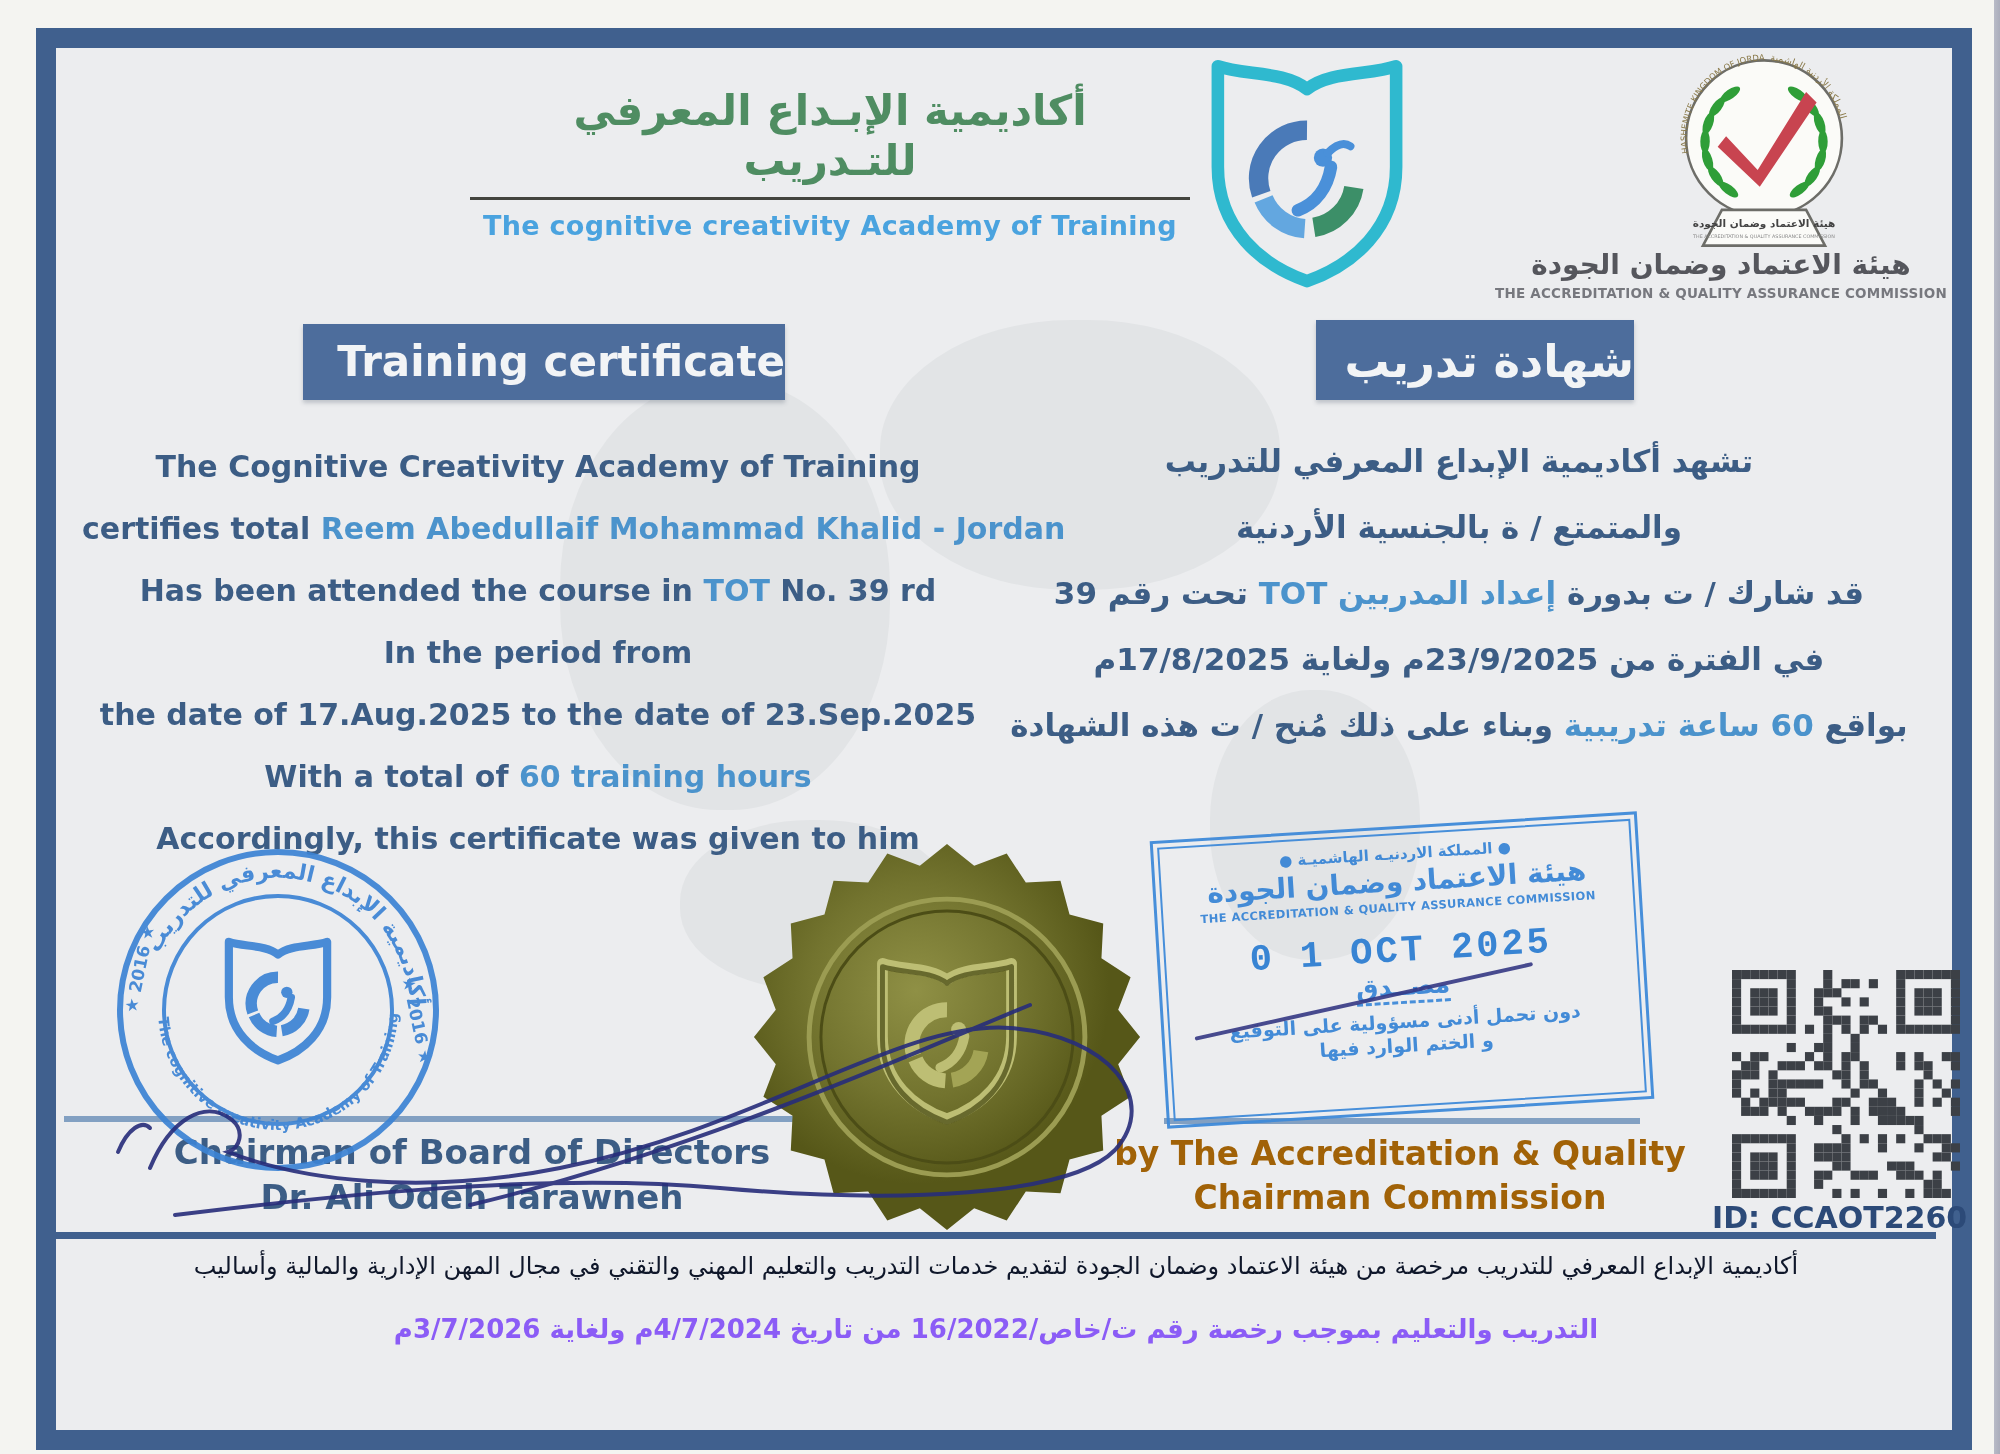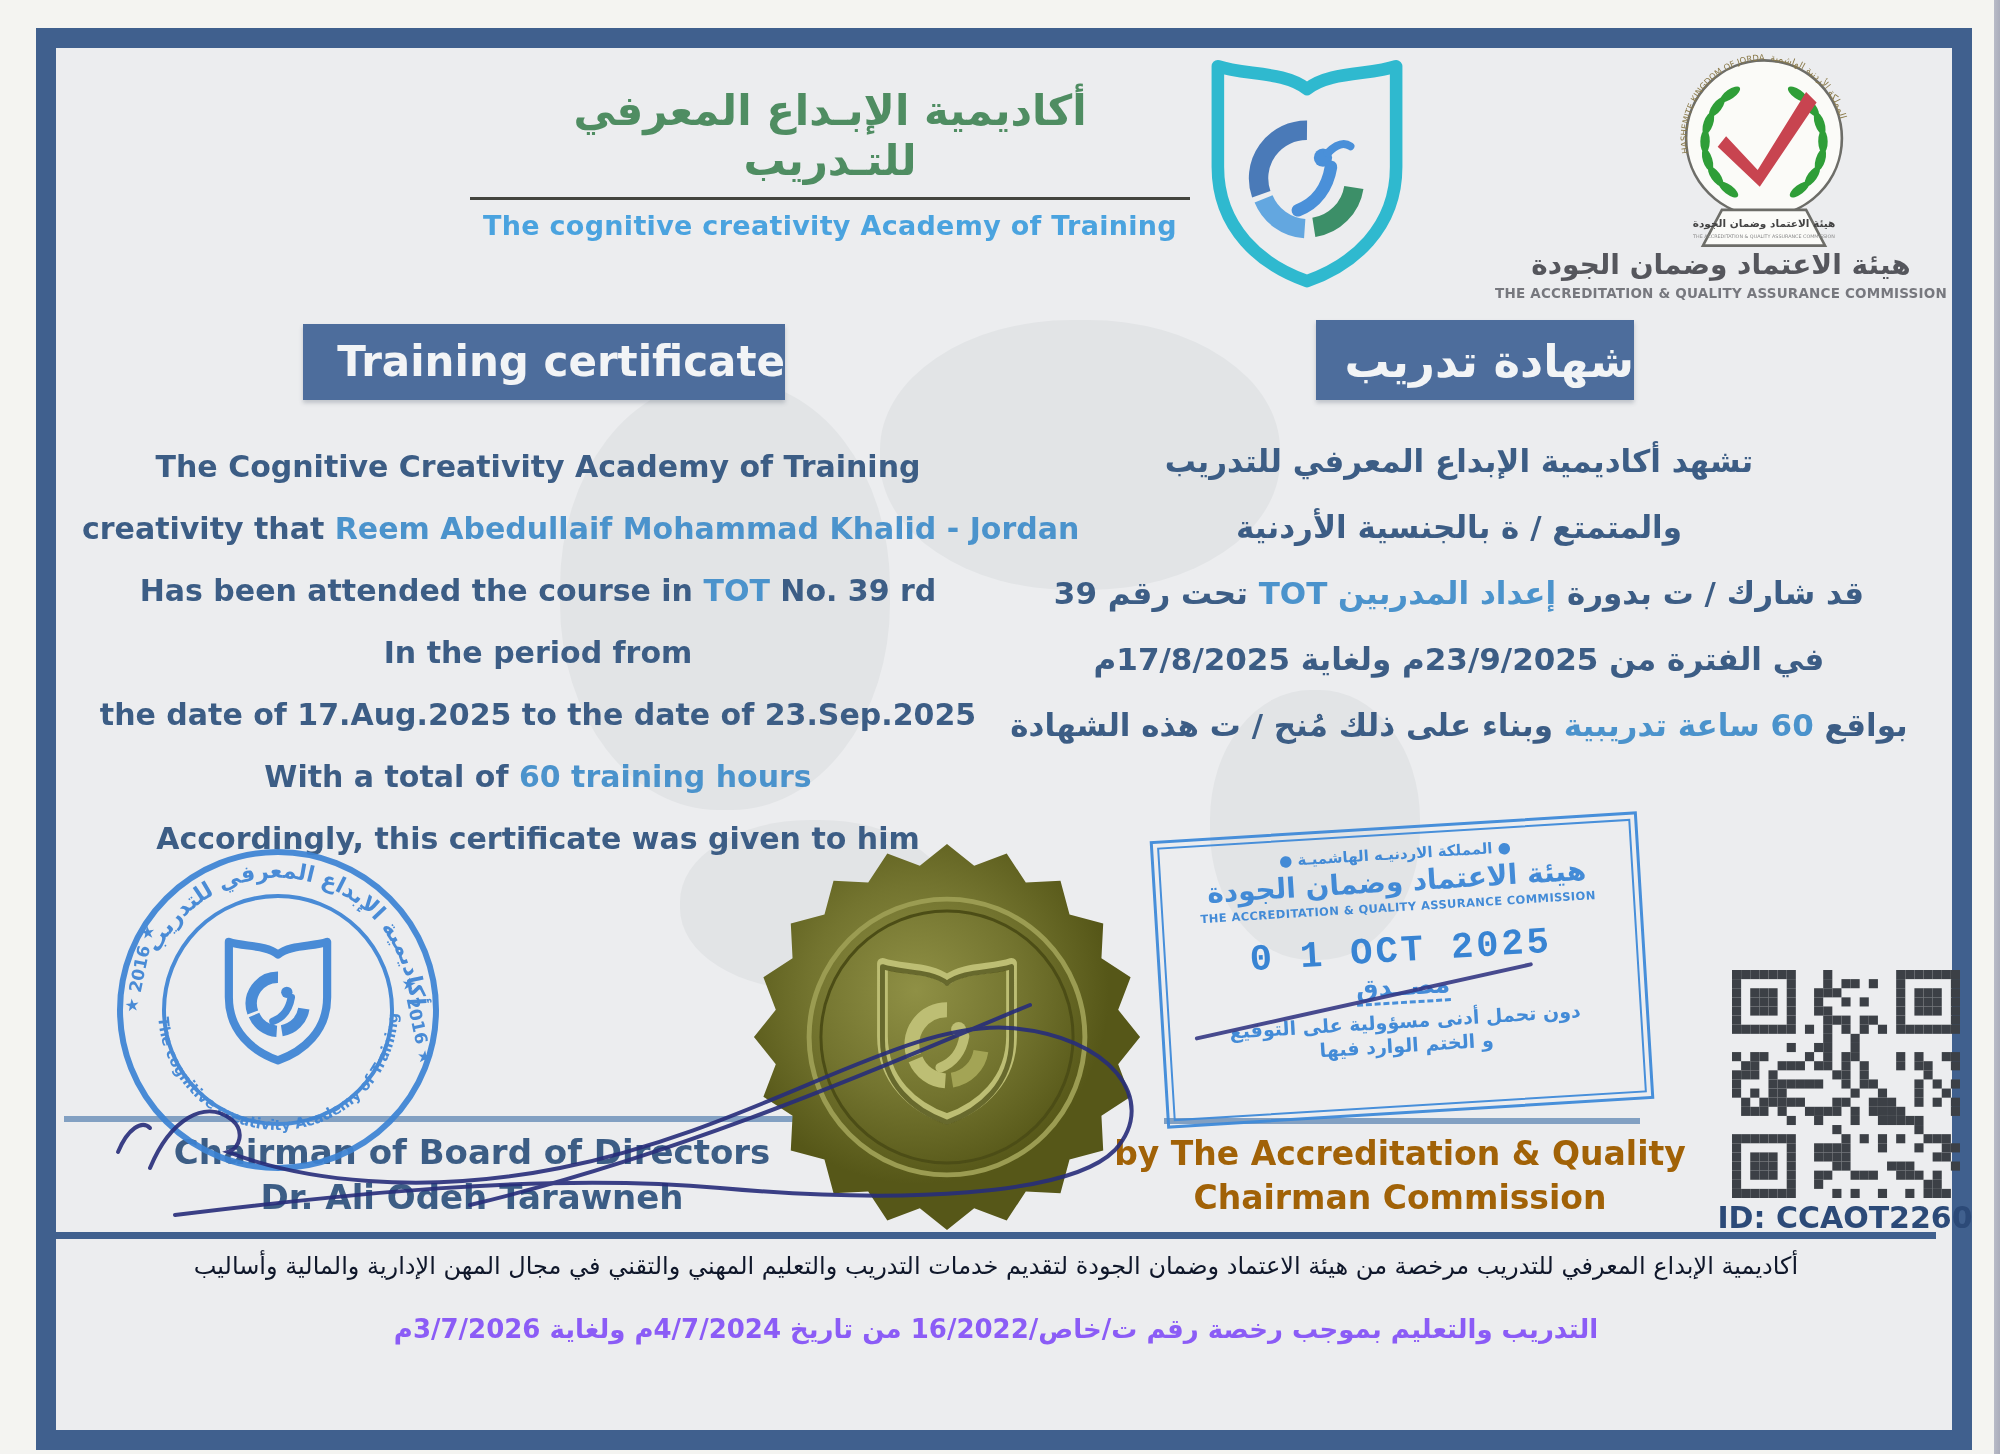--- a/index.html
+++ b/index.html
@@ -69,21 +69,21 @@
            font-size:37px;font-weight:bold;color:#2f7fd2;letter-spacing:3px;}
   .rs-certified{display:inline-block;font-size:25px;font-weight:bold;border-bottom:3px dashed #3f8ad9;margin-top:0px;}
   .rs-disc{font-size:19px;font-weight:bold;line-height:26px;margin-top:4px;}
   .pen-stroke{position:absolute;left:28px;top:168px;width:346px;height:4px;background:#2b2f7e;
               transform:rotate(-9deg);border-radius:2px;opacity:.9;}
 
   
   .by-divider{left:1164px;top:1118px;width:476px;height:6px;background:#82a0c2;}
   .by-text{left:1110px;top:1132px;width:580px;text-align:center;color:#a16207;font-weight:bold;font-size:33px;line-height:44px;}
   .qr-box{left:1732px;top:970px;width:228px;height:228px;z-index:3;}
-  .qr-id{left:1712px;top:1200px;width:266px;text-align:center;font-size:30px;font-weight:bold;color:#2c4a78;}
+  .qr-id{left:1712px;top:1200px;width:266px;font-size:30px;font-weight:bold;color:#2c4a78;}
 
   
   .footer-divider{left:56px;top:1232px;width:1880px;height:7px;background:#40608e;}
   .footer-l1{left:56px;top:1252px;width:1880px;text-align:center;color:#0f172a;font-weight:normal;font-size:24px;white-space:nowrap;}
   .footer-l2{left:56px;top:1314px;width:1880px;text-align:center;color:#8b5cf6;font-weight:bold;font-size:26px;white-space:nowrap;}
 </style>
 </head>
 <body>
 
 <div class="canvas">
@@ -148,21 +148,21 @@
   <div class="layer commission-names">
     <div class="commission-ar">هيئة الاعتماد وضمان الجودة</div>
     <div class="commission-en">THE ACCREDITATION &amp; QUALITY ASSURANCE COMMISSION</div>
   </div>
 
   <div class="layer heading-box en">Training certificate</div>
   <div class="layer heading-box ar" dir="rtl">شهادة تدريب</div>
 
   <div class="layer en-lines">
     <div class="row">The Cognitive Creativity Academy of Training</div>
-    <div class="row"><span>creativity that </span><span class="accent">Reem Abedullaif Mohammad Khalid - Jordan</span></div>
+    <div class="row"><span>certifies total </span><span class="accent">Reem Abedullaif Mohammad Khalid - Jordan</span></div>
     <div class="row"><span>Has been attended the course in </span><span class="accent">TOT</span><span> No. 39 rd</span></div>
     <div class="row">In the period from</div>
     <div class="row">the date of 17.Aug.2025 to the date of 23.Sep.2025</div>
     <div class="row"><span>With a total of  </span><span class="accent">60 training hours</span></div>
     <div class="row">Accordingly, this certificate was given to him</div>
   </div>
 
   <div class="layer ar-lines" dir="rtl">
     <div class="row">تشهد أكاديمية الإبداع المعرفي للتدريب</div>
     <div class="row">والمتمتع / ة بالجنسية الأردنية</div>

